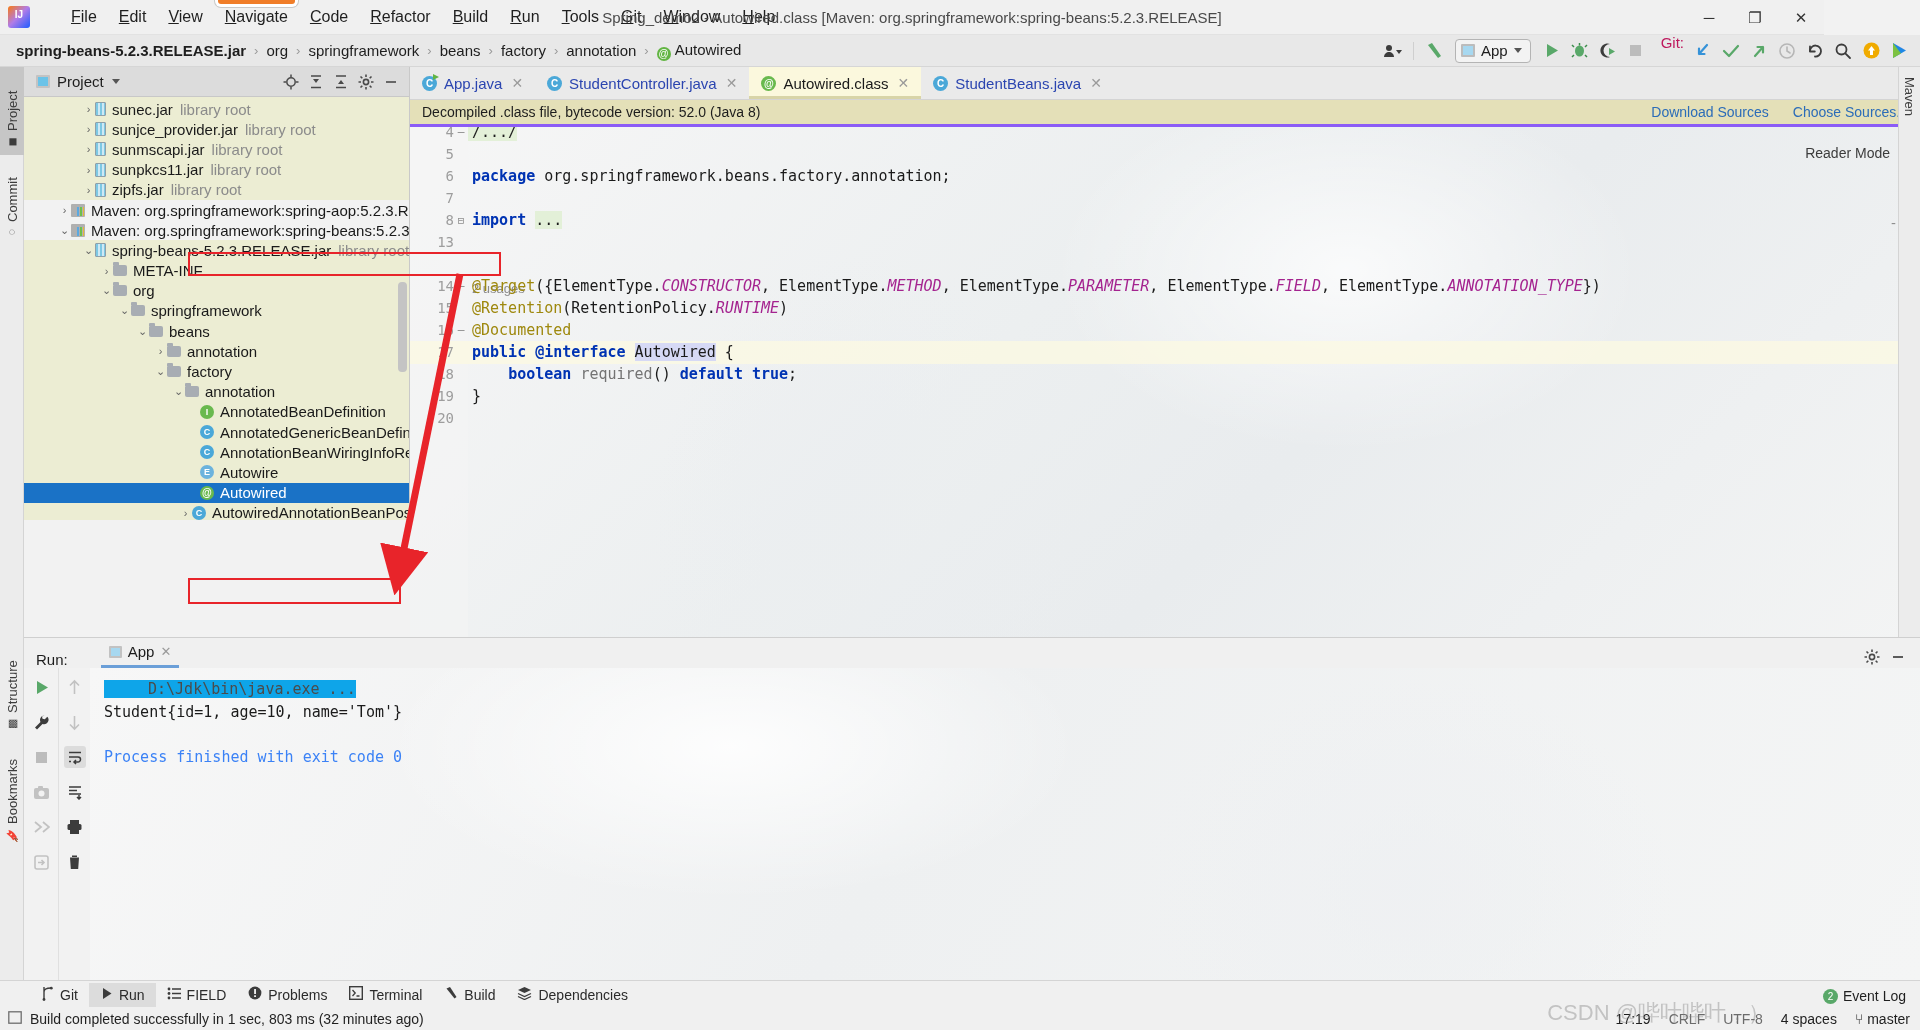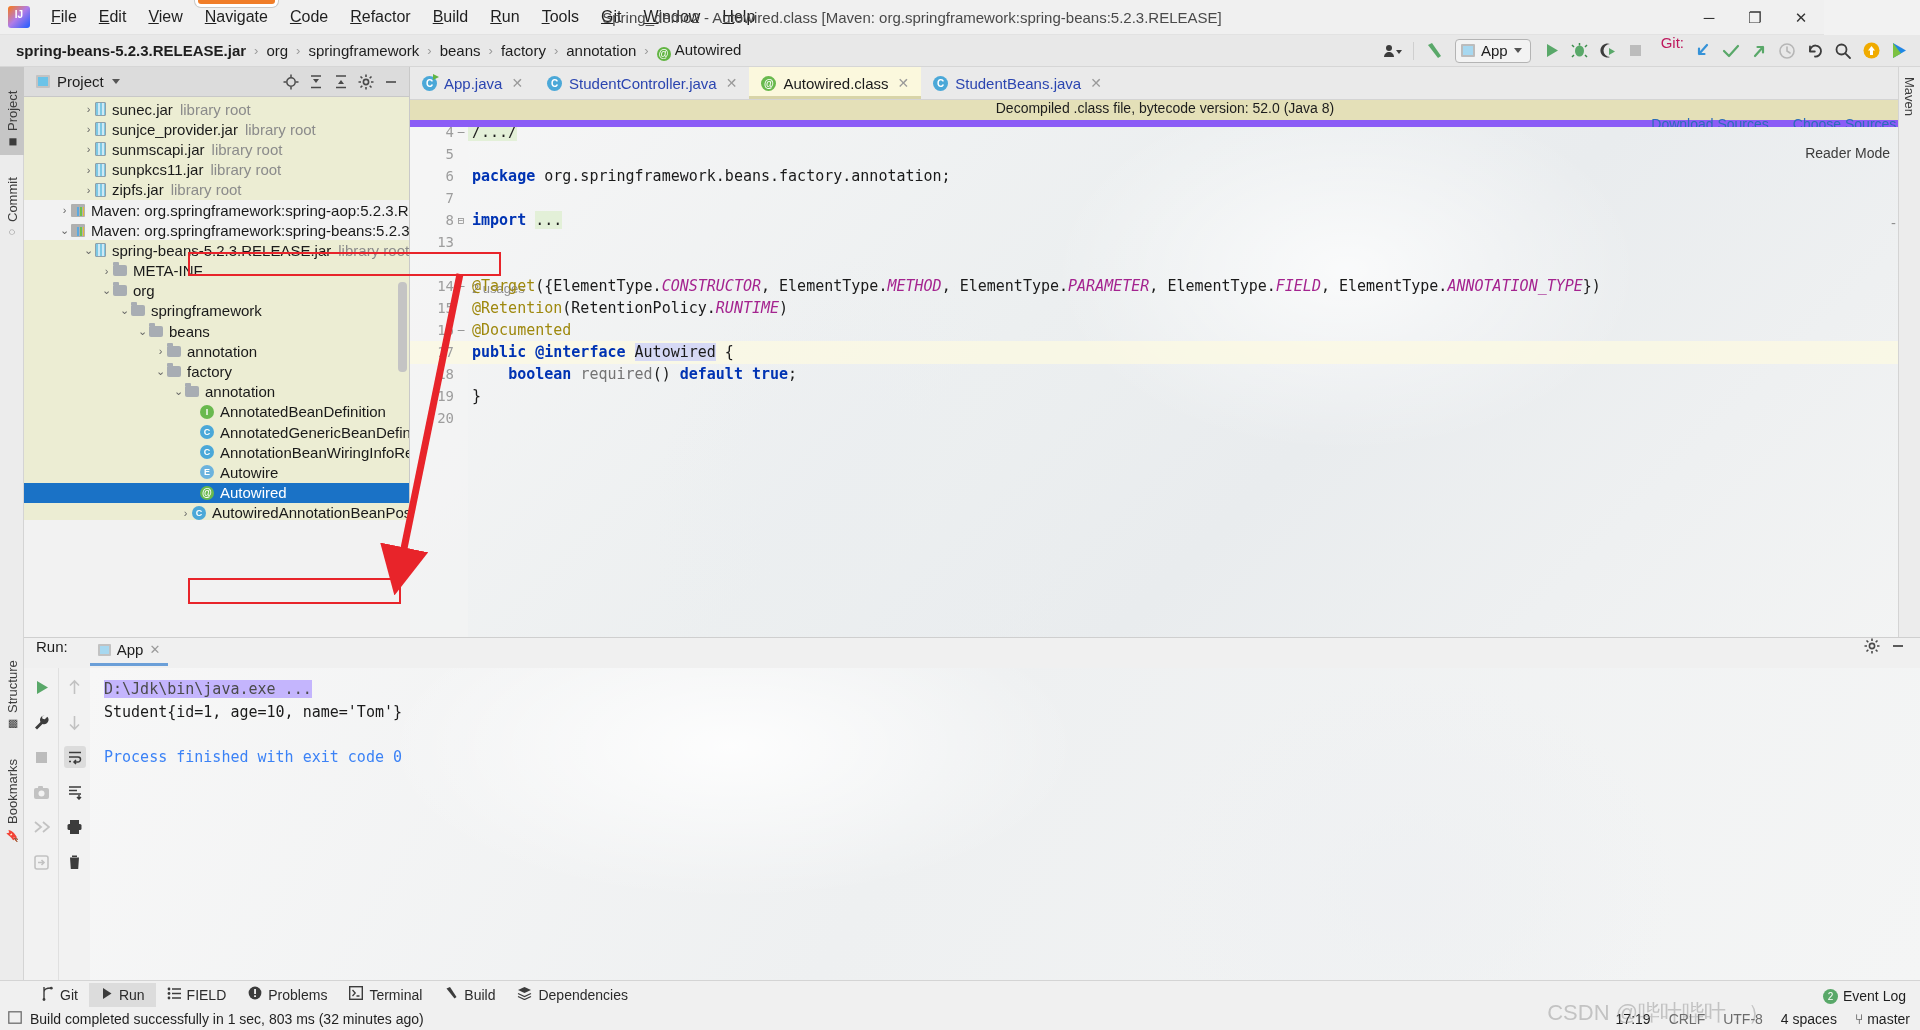--- a/index.html
+++ b/index.html
@@ -12,20 +12,21 @@
     color: #1d1d1d;
   }
   #app { position: relative; width: 1920px; height: 1030px; background: #f2f2f2; }
 
   
   .titlebar {
     position: absolute; left: 0; top: 0; width: 1824px; height: 35px;
     background: #f0f0f0;
     display: flex; align-items: center;
     border-bottom: 1px solid #e2e2e2;
+    gap: 20px;
   }
   .ij-logo {
     width: 22px; height: 22px; margin-left: 8px; margin-right: 10px;
     border-radius: 3px; flex: 0 0 auto;
     background: linear-gradient(135deg,#f97a12 0%,#b07ce8 48%,#1e5cff 100%);
     position: relative;
   }
   .ij-logo::after{
     content:"IJ"; position:absolute; left:0; right:0; top:3px;
     font-size:10px; font-weight:bold; color:#fff; text-align:center;
@@ -178,22 +179,21 @@
   .tab-ico { width:15px;height:15px;border-radius:50%;font-size:10px;line-height:15px;text-align:center;color:#fff;font-weight:bold;flex:0 0 auto; }
   .tab-ico.c { background:#4ba8d8; }
   .tab-ico.at { background:#69b94e; }
   .tab-ico.run { background:#4ba8d8; position:relative; }
   .tab-ico.run::after{content:"";position:absolute;right:-2px;top:-2px;width:0;height:0;border-left:6px solid #62b543;border-top:3px solid transparent;border-bottom:3px solid transparent;}
   .tabbar-right { margin-left:auto; display:flex; align-items:center; padding-right:8px; color:#555; }
 
   .decompiled-bar {
     height: 27px; background: #e4e0b8; display: flex; align-items: center;
     font-size: 14px; color: #1d1d1d; padding: 0 12px;
-    border-bottom: 7px solid #8b5cf6;
-    flex-direction: column;
+    border-bottom: 3px solid #8b5cf6;
   }
   .decompiled-bar .links { margin-left: auto; display: flex; gap: 24px; }
   .decompiled-bar .links a { color: #2b6cb8; text-decoration: none; }
 
   .reader-mode-bar {
     position:absolute; right:30px; top:78px; font-size:14px; color:#3c3c3c; z-index: 5;
   }
 
   .code-wrap {
     position: relative; height: 510px; background: #fcfcfc; overflow: hidden;
@@ -238,21 +238,21 @@
   .right-strip-maven .vtab2 {
     writing-mode: vertical-rl; font-size:13px; color:#3c3c3c; padding-top:10px;
     display:block; text-align:left; margin-left:3px;
   }
 
   
   .run-panel {
     position: absolute; left: 24px; top: 637px; width: 1896px; height: 343px;
     background: #f7f7f7; border-top: 1px solid #cfcfcf;
   }
-  .run-hdr { height: 30px; display: flex; align-items: flex-start; background: #f0f0f0; }
+  .run-hdr { height: 30px; display: flex; align-items: flex-end; background: #f0f0f0; gap: 11px; }
   .run-label { font-size: 15px; margin-left: 12px; color: #1d1d1d; }
   .run-tab {
     display: flex; align-items: center; gap: 6px; margin-left: 22px; padding: 3px 8px 5px;
     border-bottom: 3px solid #6b9fd8; font-size: 15px; color:#1d1d1d;
   }
   .run-tab .sq { width:13px;height:12px;background:#a7d8f0;border:2px solid #c2c2c2;border-radius:1px; }
   .run-hdr-right { margin-left:auto; display:flex; gap:10px; padding-right:14px; color:#4a4a4a; }
   .run-body { display: flex; height: 313px; }
   .run-toolcol {
     width: 34px; display: flex; flex-direction: column; align-items: center;
@@ -268,21 +268,21 @@
     font-family: "DejaVu Sans Mono", monospace; font-size: 15px; padding: 10px 0 0 14px;
   }
   .console-bg{
     position:absolute; inset:0;
     background:
       radial-gradient(ellipse 500px 220px at 35% 25%, rgba(255,255,255,0.85), rgba(255,255,255,0) 70%),
       radial-gradient(ellipse 380px 300px at 72% 70%, rgba(238,240,242,0.85), rgba(255,255,255,0) 70%),
       linear-gradient(120deg,#f7f7f7 0%,#eef0f1 45%,#f4f5f5 100%);
   }
   .cline { position: relative; height: 22.5px; line-height: 22.5px; white-space: pre; }
-  .cpath { color: #4b4b4b; background: #c4b5fd; }
+  .cpath { color: #4b4b4b; background: #0ea5e9; padding-left: 44px; }
   .cout  { color: #1a1a1a; }
   .cdone { color: #3b82f6; }
 
   
   .toolbar-bottom {
     position: absolute; left: 0; bottom: 22px; width: 1920px; height: 28px;
     background: #f0f0f0; border-top: 1px solid #d4d4d4;
     display: flex; align-items: center;
   }
   .bt-item {

